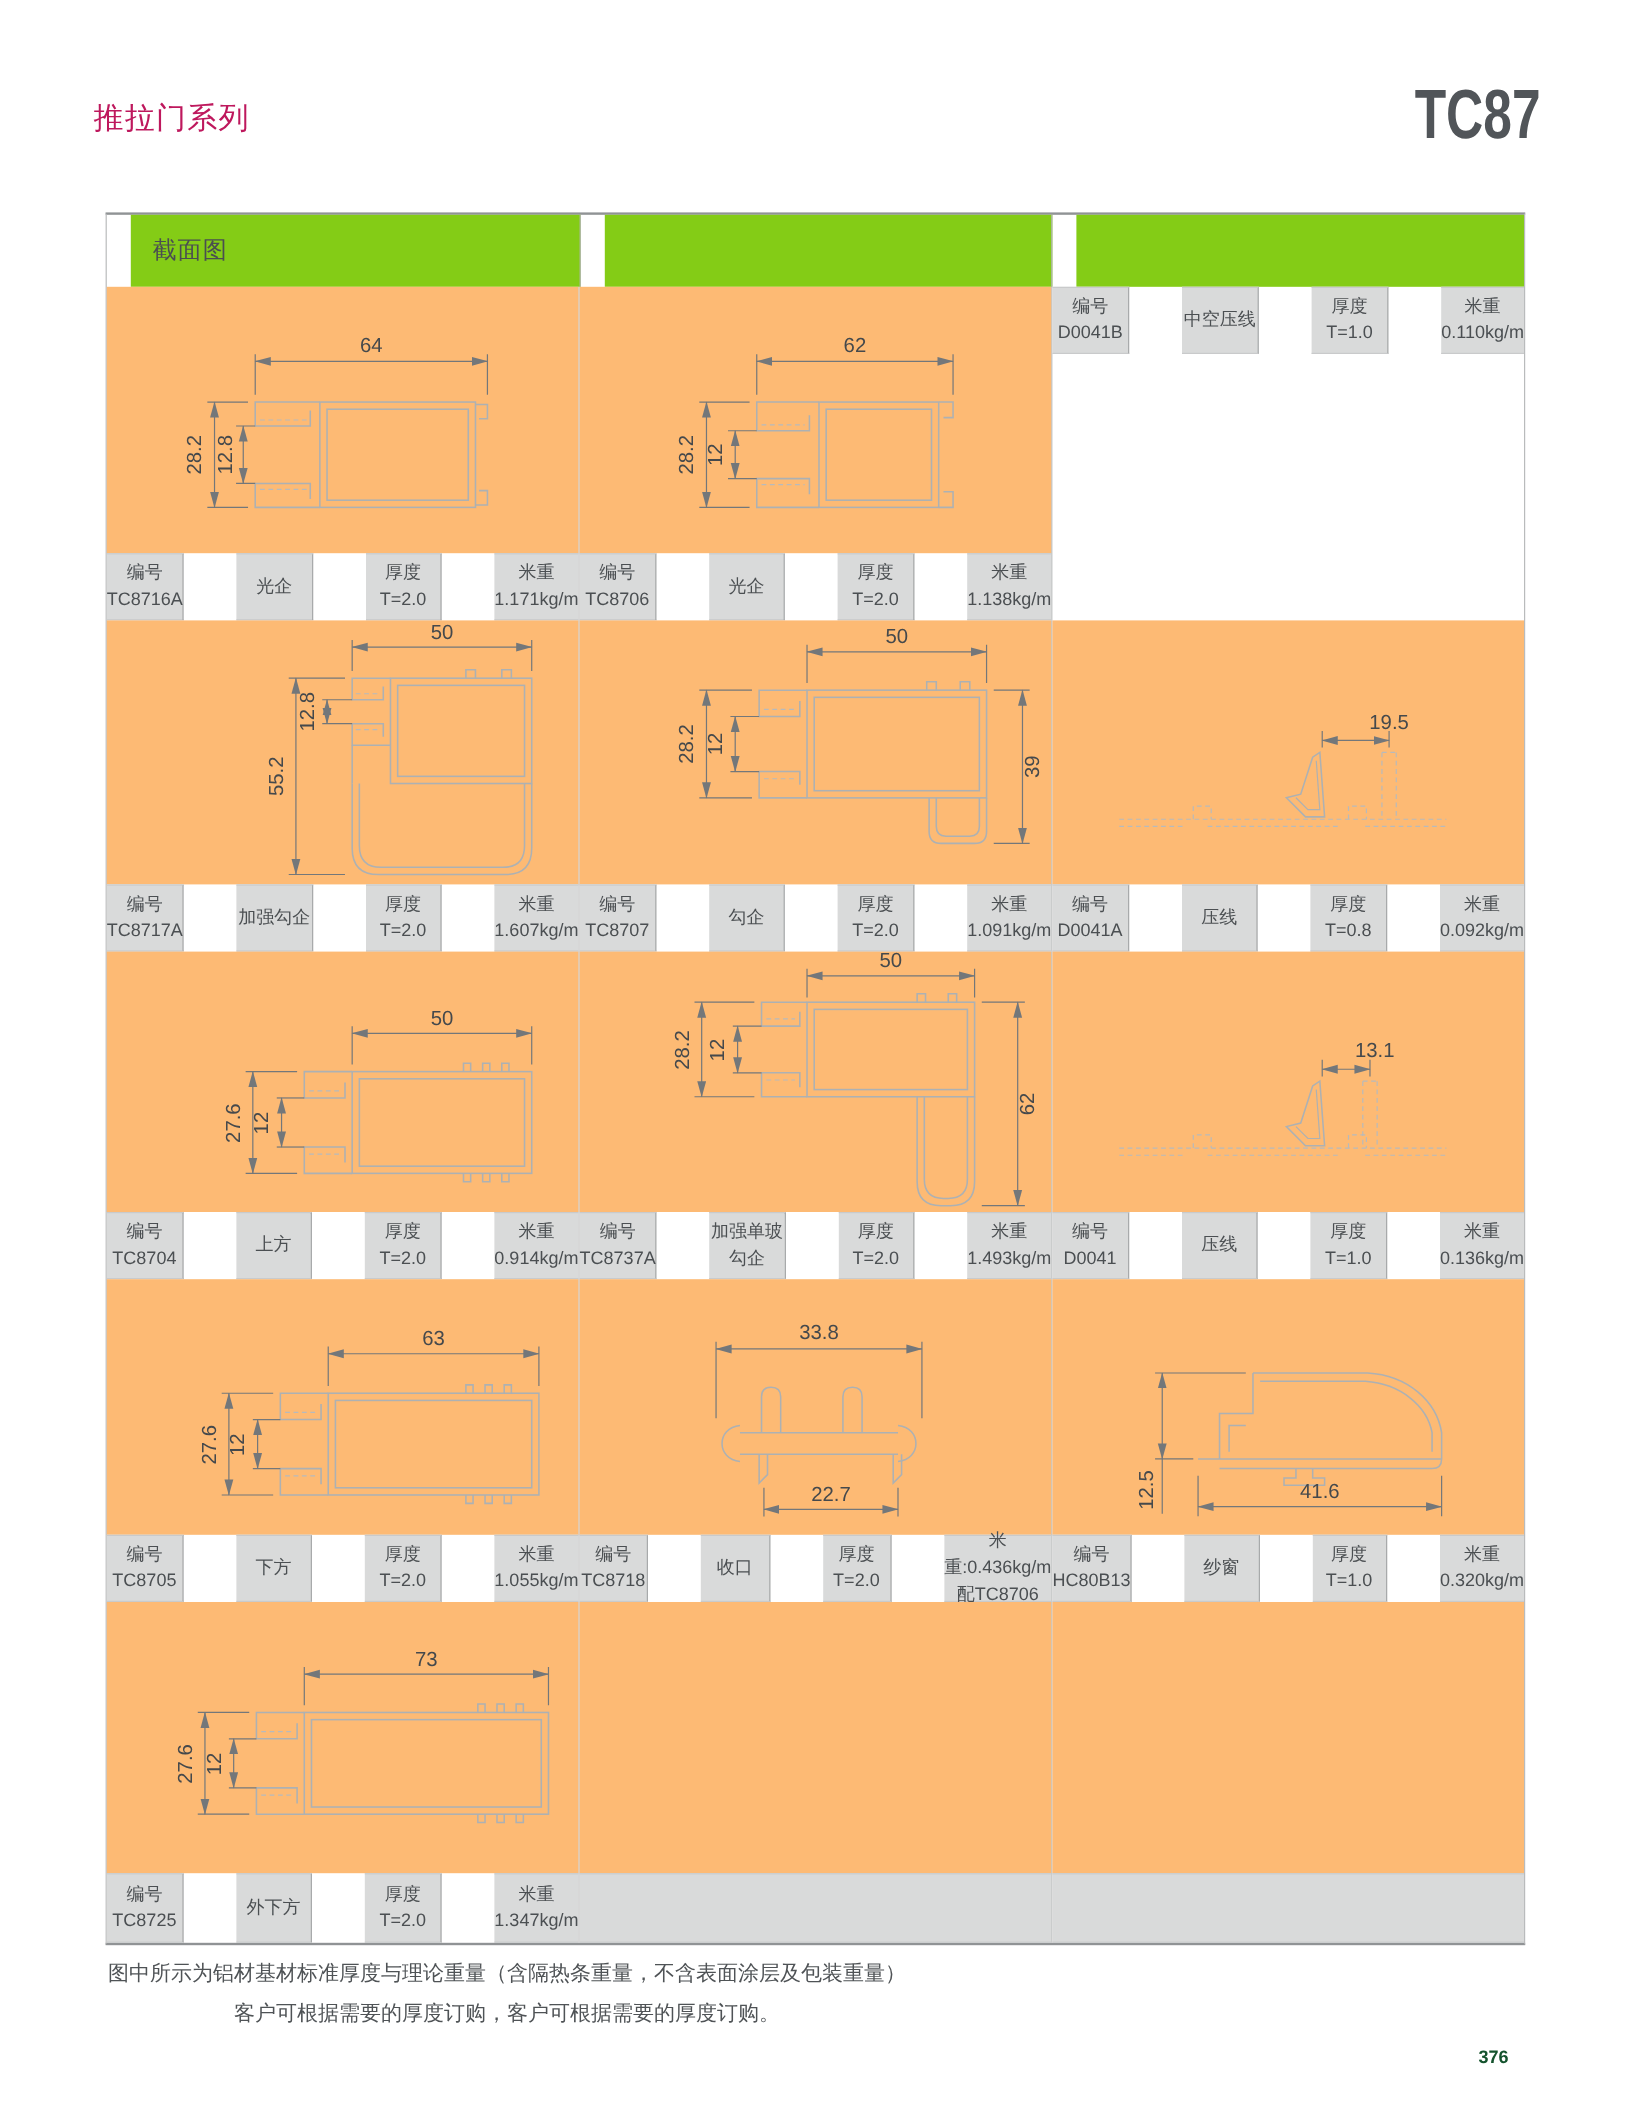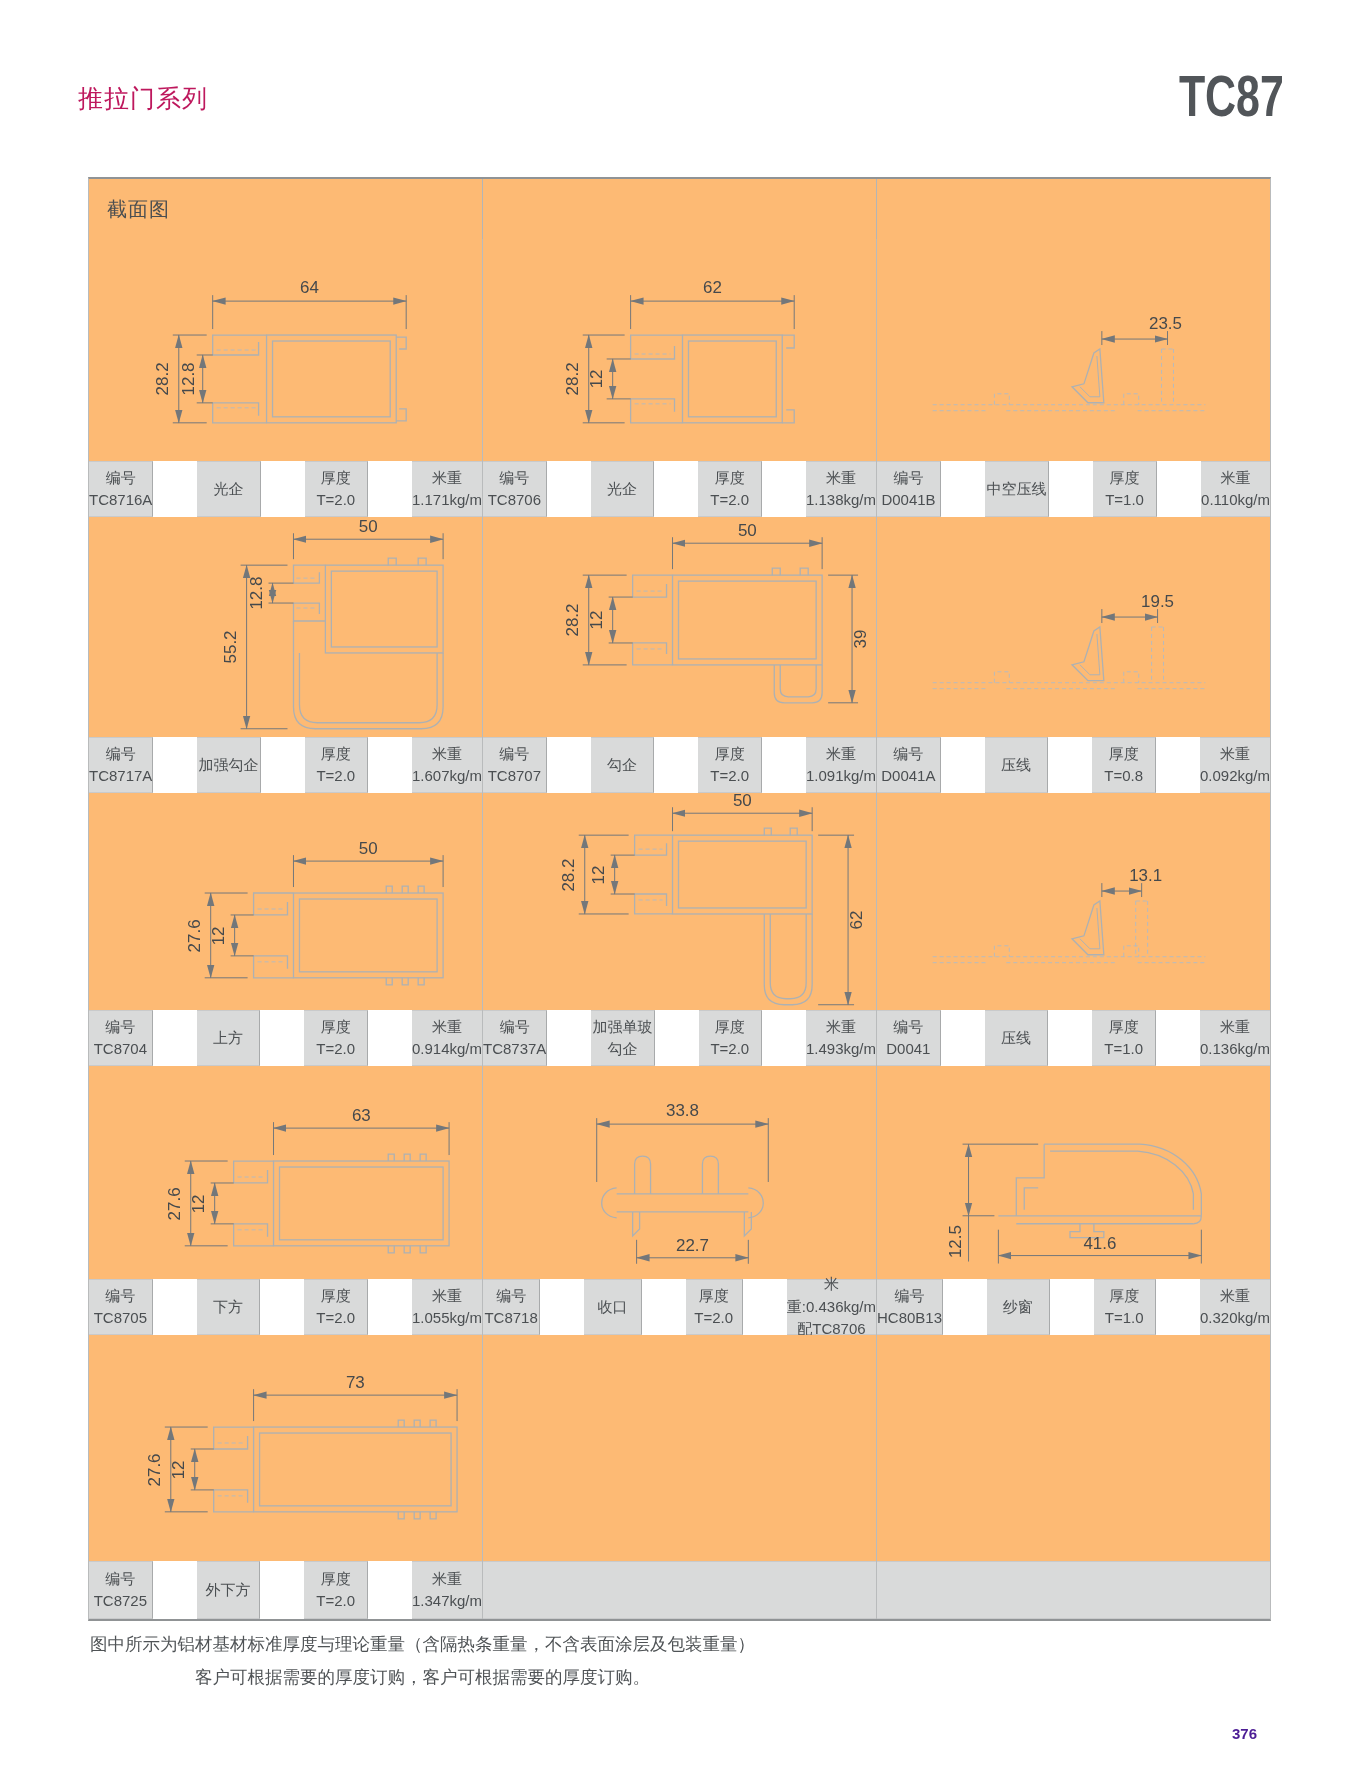--- a/index.html
+++ b/index.html
@@ -5,37 +5,37 @@
   html,body{margin:0;padding:0;background:#ffffff;}
   .page{position:relative;width:1358px;height:1770px;background:#fff;overflow:hidden;
         font-family:"Liberation Sans","DejaVu Sans",sans-serif;color:#4b4f52;}
   .series-title{position:absolute;left:78px;top:82px;font-size:25px;color:#be185d;letter-spacing:1px;}
   .series-code{position:absolute;right:74px;top:62px;font-size:58px;font-weight:700;color:#515559;
                transform:scaleX(0.74);transform-origin:100% 50%;letter-spacing:0;}
   .sheet{position:absolute;left:88px;top:177px;width:1183px;
          border-left:1px solid #b9bbbc;border-right:1px solid #b9bbbc;
          border-top:2px solid #909395;border-bottom:2px solid #909395;box-sizing:border-box;}
   .h-row{display:flex;height:60px;}
-  .h-cell{width:394px;background:#fdba74;border-right:1px solid #b3b5b6;box-sizing:border-box;
-          font-size:20px;color:#4a4e51;line-height:60px;padding-left:18px;letter-spacing:1px;}
+  .h-cell{width:394px;background:#84cc16;border-right:1px solid #b3b5b6;box-sizing:border-box;
+          font-size:20px;color:#4a4e51;line-height:60px;padding-left:18px;letter-spacing:1px;margin-left:20px;}
   .h-cell:last-child{border-right:none;width:393px;}
   .h-cell.blank{padding-left:0;}
   .t-row{display:flex;}
   .t-col{width:394px;border-right:1px solid #b9bbbc;box-sizing:border-box;display:flex;flex-direction:column;}
   .t-col:last-child{border-right:none;width:393px;}
   .draw{flex:1;line-height:0;background:#fdba74;}
   .info{display:flex;height:56px;gap:44px;}
   .r5 .info{height:58px;}
   .ic{flex:1;background:#d9dada;border-right:1px solid #a8aaab;border-top:1px solid #c9cacb;border-bottom:1px solid #c9cacb;
       box-sizing:border-box;display:flex;flex-direction:column;justify-content:center;align-items:center;
       font-size:15px;color:#4b4f52;text-align:center;}
   .ic span{display:block;line-height:1.5;}
   .ic:last-child{border-right:none;}
   .notes{position:absolute;left:90px;top:1628px;font-size:17.5px;color:#4f5356;line-height:1.9;text-align:center;}
-  .pagenum{position:absolute;left:1232px;top:1706px;font-size:15px;font-weight:700;color:#4c1d95;margin-top:19px;}
+  .pagenum{position:absolute;left:1232px;top:1706px;font-size:15px;font-weight:700;color:#14532d;}
   svg .pf{fill:none;stroke:#adb1b3;stroke-width:1.3;}
   svg .pf2{fill:none;stroke:#adb1b3;stroke-width:1;}
   svg .dm{stroke:#73777a;stroke-width:1;fill:none;}
   svg .dsh{stroke:#b7babc;stroke-width:1;fill:none;stroke-dasharray:4 3;}
   svg .dt{fill:#45494c;font-size:17px;font-family:"Liberation Sans","DejaVu Sans",sans-serif;}
 </style>
 </head>
 <body>
 
 <svg width="0" height="0" style="position:absolute">
@@ -151,39 +151,20 @@
             <span>T=2.0</span>
           </div>
           <div class="ic">
             <span>米重</span>
             <span>1.138kg/m</span>
           </div>
         </div>
       </div>
 
       <div class="t-col">
-        <div class="draw">
-          <svg width="392" height="222" viewBox="0 0 394 222">
-            <path class="dsh" d="M56,166 H330"></path>
-            <path class="dsh" d="M56,172 H110 M130,172 H240 M262,172 H330"></path>
-            <path class="dsh" d="M118,166 v-11 h15 v11"></path>
-            <path class="dsh" d="M248,166 v-11 h15 v11"></path>
-            <path class="dsh" d="M286,110 V166 M298,110 V166 M286,110 h12"></path>
-            <g class="pf">
-              <path d="M224,110 L228,164 L212,164 L196,148 L208,145 L218,114 Z"></path>
-            </g>
-            <path class="pf2" d="M221,117 L224,158 L214,158 L204,148"></path>
-            <g class="dm">
-              <line x1="226" y1="106" x2="226" y2="92"></line>
-              <line x1="292" y1="106" x2="292" y2="92"></line>
-              <line x1="226" y1="100" x2="292" y2="100" marker-start="url(#arr)" marker-end="url(#arr)"></line>
-            </g>
-            <text class="dt" x="290" y="90" text-anchor="middle">23.5</text>
-          </svg>
-        </div>
         <div class="info">
           <div class="ic">
             <span>编号</span>
             <span>D0041B</span>
           </div>
           <div class="ic">
             <span>中空压线</span>
           </div>
           <div class="ic">
             <span>厚度</span>

